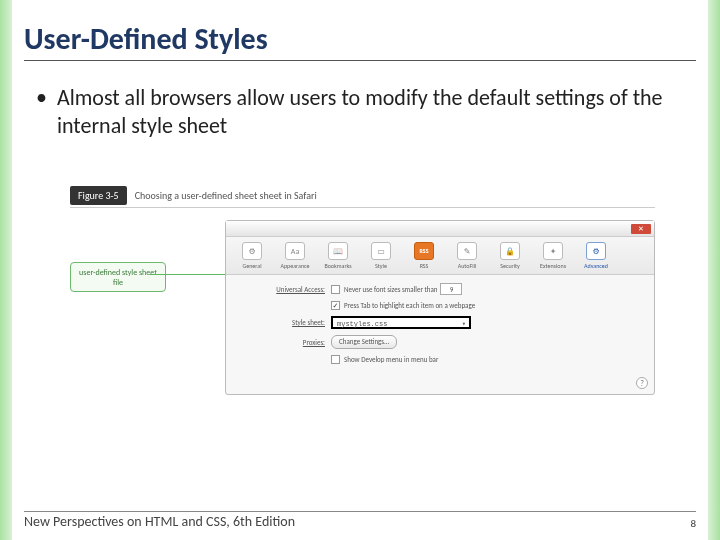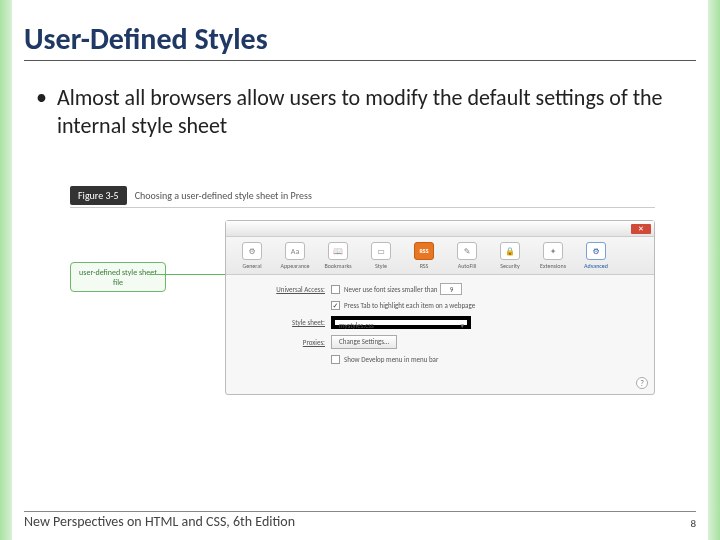--- a/index.html
+++ b/index.html
@@ -204,41 +204,42 @@
     width: 22px; height: 12px;
     border: 1px solid #aaa;
     background: #fff;
     font-size: 7px;
     text-align: center;
     line-height: 11px;
     margin-left: 3px;
   }
   .select-box {
     height: 13px;
-    border: 4px solid #000000;
+    border: 2px solid #000000;
     background: #fff;
     font-size: 7px;
     padding: 0 14px 0 4px;
     line-height: 12px;
     position: relative;
     min-width: 140px;
+    font-family: Liberation Mono, monospace;
   }
   .select-box::after {
     content: "▾";
     position: absolute;
     right: 3px;
     top: 0;
     font-size: 7px;
     color: #666;
   }
   .btn-small {
     height: 14px;
     border: 1px solid #aaa;
     background: linear-gradient(#fff, #e8e8e8);
-    border-radius: 0;
+    border-radius: 6px;
     font-size: 7px;
     padding: 0 7px;
     line-height: 12px;
   }
   .help-btn {
     position: absolute;
     right: 6px;
     bottom: 5px;
     width: 12px; height: 12px;
     border: 1px solid #aaa;
@@ -282,21 +283,21 @@
 <div class="title-underline"></div>
 
 <div class="bullet-block">
   <span class="dot">•</span>
   <span class="txt">Almost all browsers allow users to modify the default settings of the internal style sheet</span>
 </div>
 
 <div class="figure-wrap">
   <div class="fig-header">
     <span class="fig-tag">Figure 3-5</span>
-    <span class="fig-caption">Choosing a user-defined style sheet in Press</span>
+    <span class="fig-caption">Choosing a user-defined sheet sheet in Safari</span>
   </div>
   <div class="fig-line"></div>
 
   <div class="fig-body">
     <div class="callout">user-defined style sheet file</div>
     <div class="callout-line"></div>
     <div class="callout-dot"></div>
 
     <div class="safari-window">
       <div class="win-top">

